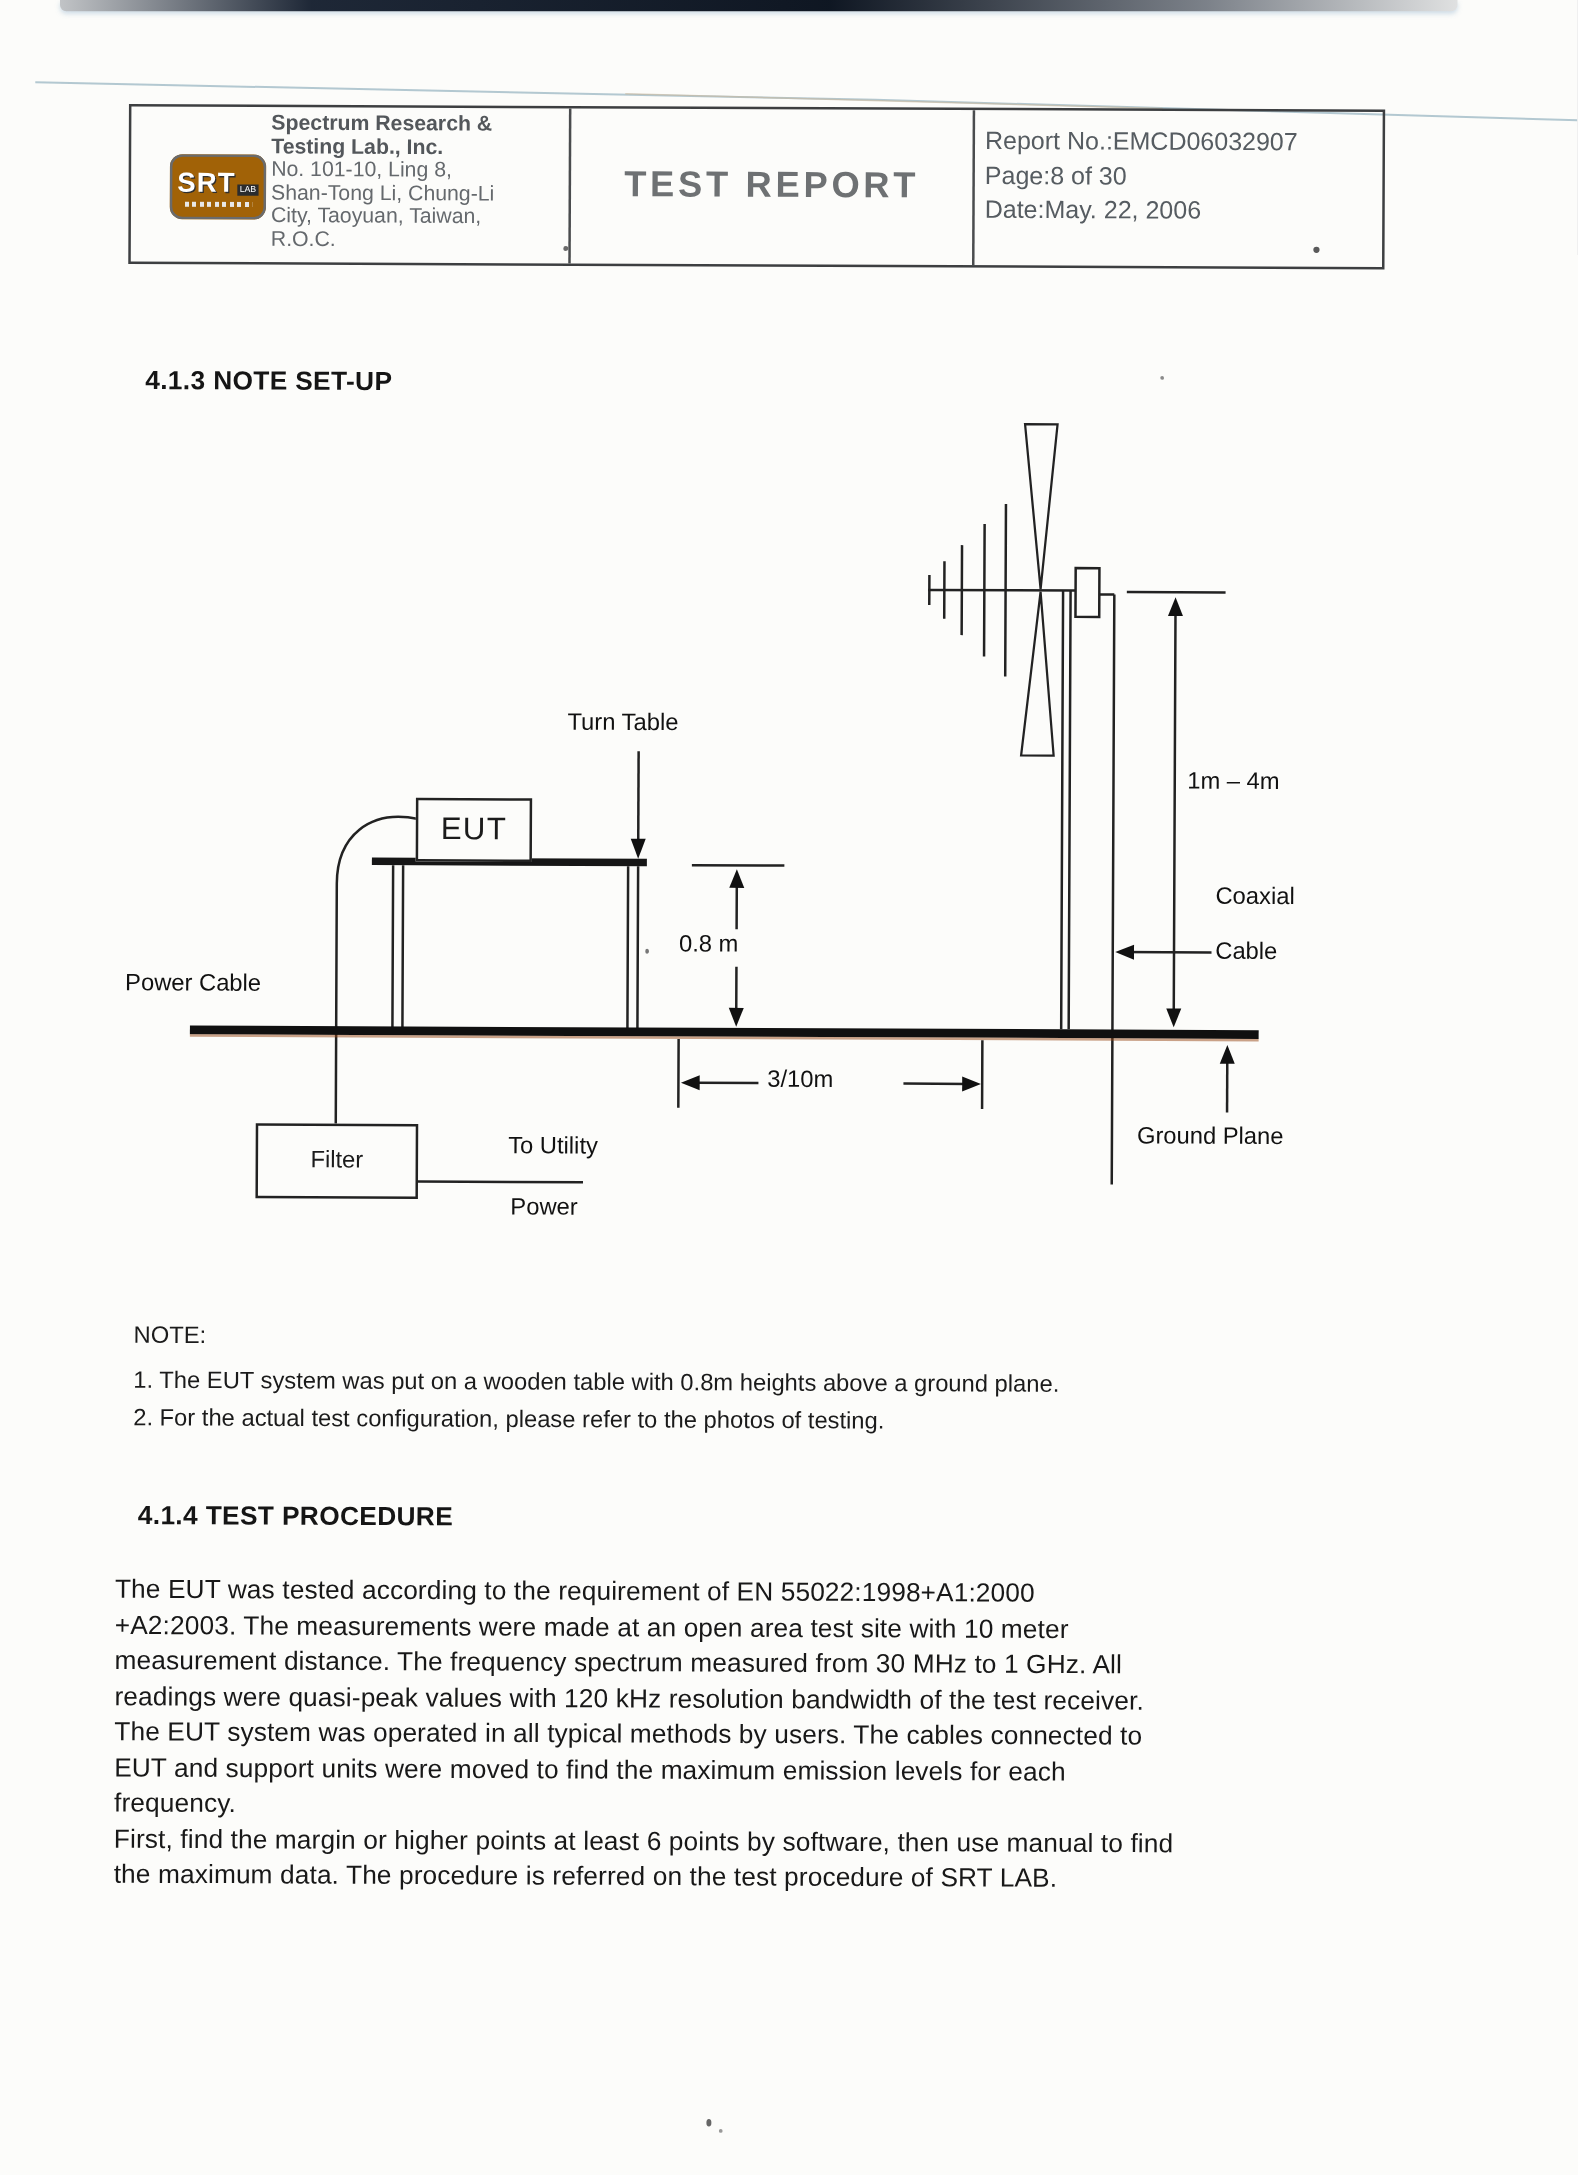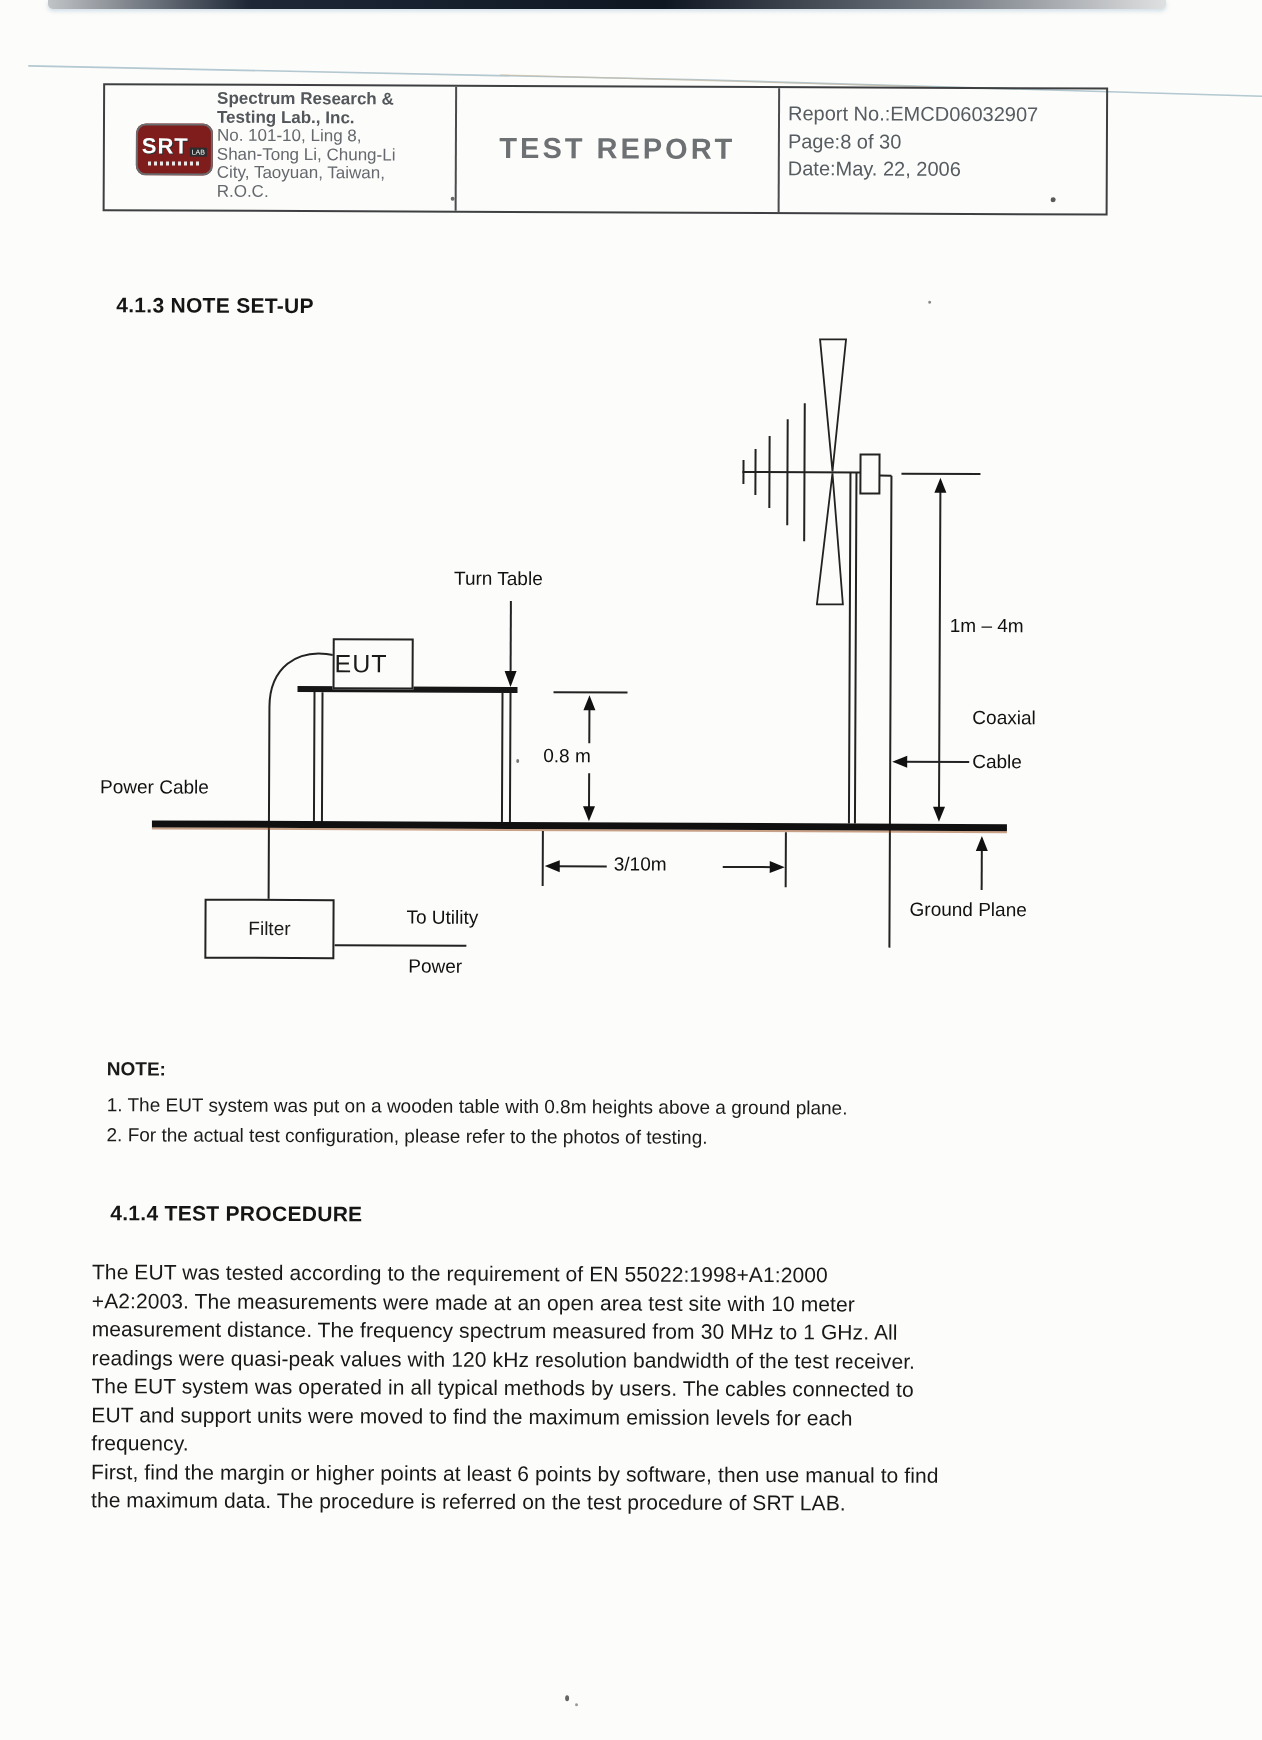--- a/index.html
+++ b/index.html
@@ -16,48 +16,48 @@
     background:linear-gradient(to right,rgba(18,28,44,.25),rgba(18,28,44,.95) 18%,rgba(10,18,30,.98) 55%,rgba(18,28,44,.55) 82%,rgba(18,28,44,.12));
     border-radius:0 0 5px 5px;
     box-shadow:0 2px 4px rgba(120,160,195,.35);}
   .speck{position:absolute;border-radius:50%;}
   
   .hbox{position:absolute;left:103px;top:83px;width:1001px;height:124px;
     border:2px solid #3d3f41;}
   .vdiv{position:absolute;top:0;bottom:0;width:2px;background:#4a4c4e;}
   .d1{left:350px;} .d2{left:673px;}
   .logo{position:absolute;left:31px;top:38px;width:77px;height:52px;
-    background:#7f1d1d;border-radius:10px;box-shadow:inset 0 0 0 2px #6a6b6d;
+    background:#a16207;border-radius:10px;box-shadow:inset 0 0 0 2px #6a6b6d;
     display:flex;flex-direction:column;align-items:center;justify-content:center;}
   .logo .row{display:flex;align-items:flex-end;}
   .logo .srt{color:#fff;font-weight:bold;font-size:22px;letter-spacing:1px;
     text-shadow:1px 1px 0 #2e2f31;}
   .logo .lab{color:#fff;background:#2b2c2e;font-size:7px;padding:1px 2px;margin-left:1px;margin-bottom:3px;}
   .logo .zig{width:54px;height:4px;margin-top:2px;
     background:repeating-linear-gradient(90deg,#e8e8e8 0 3px,transparent 3px 6px);}
   .company{position:absolute;left:112px;top:4px;width:235px;
     font-size:17px;line-height:18.6px;color:#65696d;}
   .company .b{font-weight:bold;color:#53575b;}
   .rtitle{position:absolute;left:350px;top:45px;width:325px;text-align:center;
     font-size:29px;font-weight:bold;color:#6e7173;letter-spacing:3px;}
   .meta{position:absolute;left:683px;top:12px;width:315px;
     font-size:20px;line-height:27.5px;color:#565c61;}
   
   .h1{position:absolute;font-size:21px;font-weight:bold;color:#151515;letter-spacing:.3px;}
-  .note-head{position:absolute;left:111px;top:1058px;font-size:19px;font-weight:bold;}
+  .note-head{position:absolute;left:111px;top:1058px;font-size:19px;font-weight:normal;}
   .note-items{position:absolute;left:111px;top:1090px;width:900px;
     font-size:19px;line-height:30px;color:#1b1b1b;}
   .proc{position:absolute;left:97px;top:1258px;width:1090px;
     font-size:21px;line-height:28.5px;color:#181818;letter-spacing:.1px;}
   
   svg.layer{position:absolute;left:0;top:0;}
   .dlabel{position:absolute;font-size:19px;color:#111;white-space:nowrap;}
   .dbox{position:absolute;border:2px solid #222;background:#fcfcfa;box-sizing:border-box;}
-  .eut-box{left:335px;top:637px;width:81px;height:51px;
-    display:flex;align-items:center;justify-content:flex-start;
+  .eut-box{left:335px;top:637px;width:93px;height:51px;
+    display:flex;align-items:center;justify-content:center;
     font-size:25px;font-weight:500;letter-spacing:1px;}
   .filter-box{left:208px;top:898px;width:130px;height:60px;
     display:flex;align-items:center;justify-content:center;font-size:19px;}
   .emi-box{left:780px;top:944px;width:176px;height:75px;
     padding:13px 0 0 17px;font-size:19px;}
 </style>
 </head>
 <body>
 
 <div id="page">

